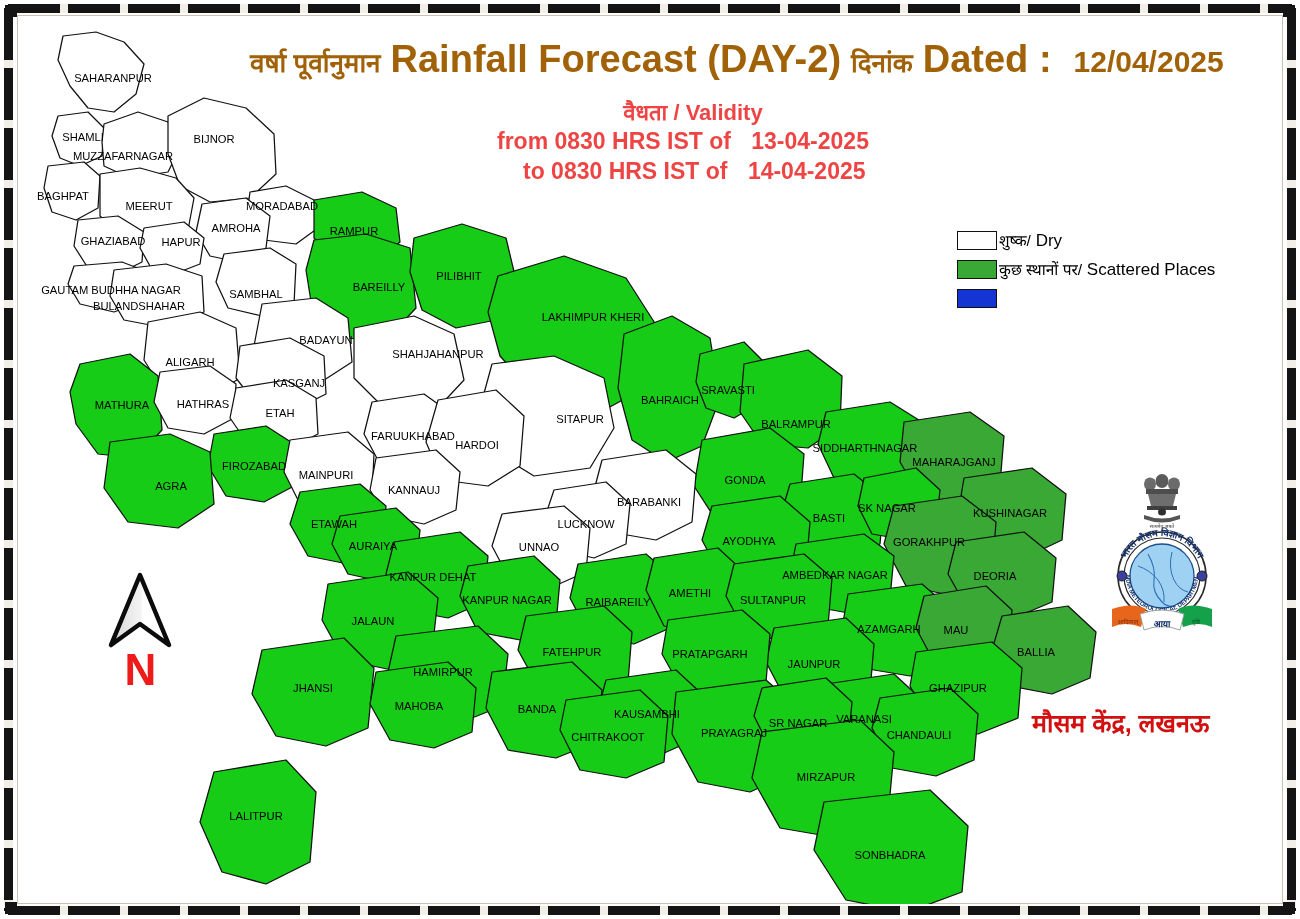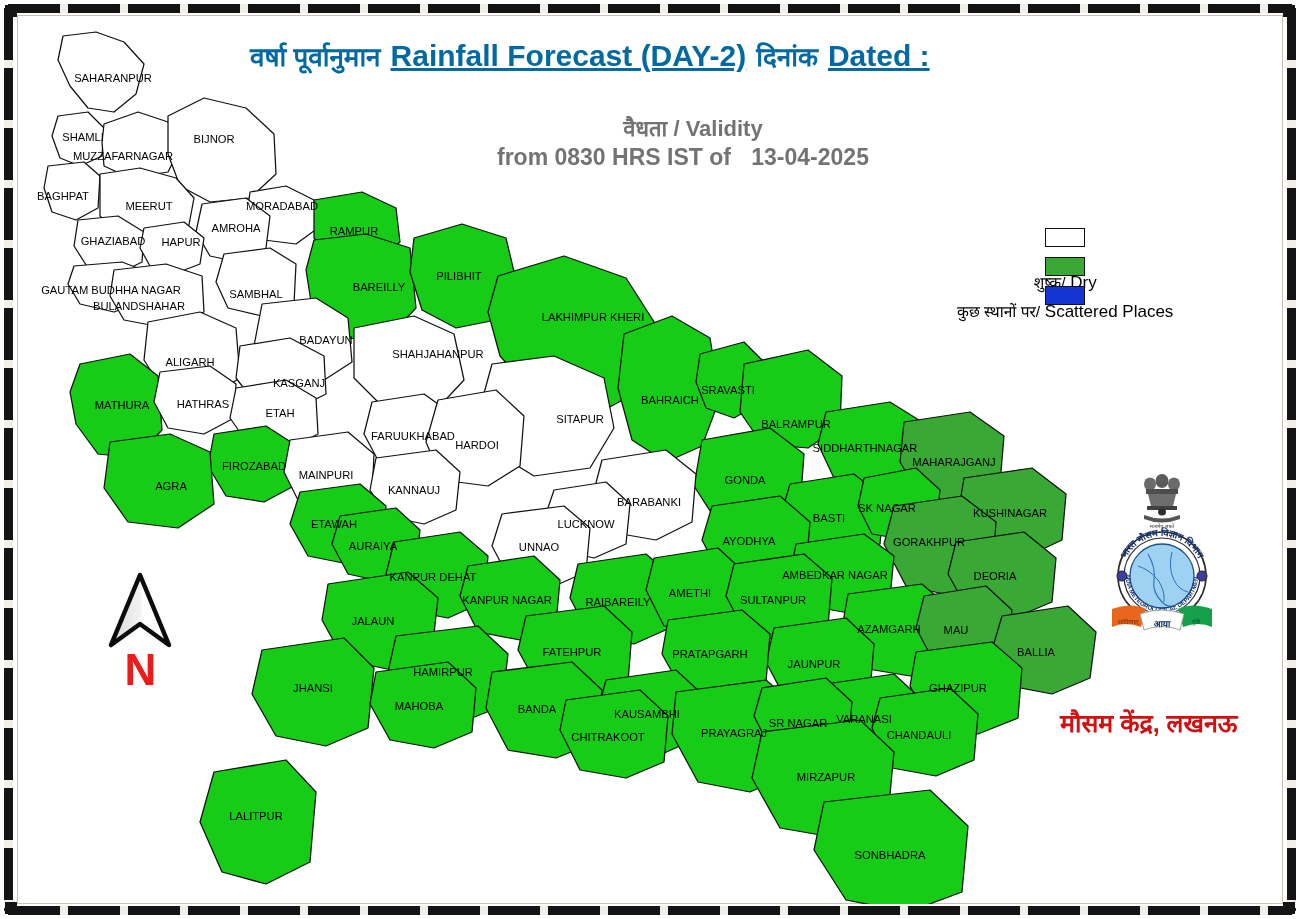--- a/index.html
+++ b/index.html
@@ -42,43 +42,43 @@
   }
   .ch-tl { left: 5px;  top: 5px; }
   .ch-tr { right: 5px; top: 5px; }
   .ch-bl { left: 5px;  bottom: 5px; }
   .ch-br { right: 5px; bottom: 5px; }
 
   
   .title-row {
     position: absolute; left: 250px; top: 38px;
     display: flex; align-items: baseline; gap: 10px;
-    color: #0369a1; white-space: nowrap; z-index: 20;
+    color: #a16207; white-space: nowrap; z-index: 20;
   }
   .t-hi  { font-size: 26px; font-weight: 700; font-family: "Liberation Sans", sans-serif; }
-  .t-en  { font-size: 30px; font-weight: 700; text-decoration: underline; }
+  .t-en  { font-size: 38px; font-weight: 700; }
   .t-date{ font-size: 30px; font-weight: 700; margin-left: 12px; }
 
   .validity {
-    position: absolute; left: 497px; top: 112px;
-    color: #737373; z-index: 20; white-space: nowrap;
+    position: absolute; left: 497px; top: 96px;
+    color: #ef4444; z-index: 20; white-space: nowrap;
   }
   .v-head { font-size: 22px; font-weight: 700; text-align: center; padding-left: 20px;}
   .v-line { font-size: 23px; font-weight: 700; line-height: 1.32; }
   .v-line .vdate { margin-left: 14px; margin-top: 45px; }
   .v-l2 { padding-left: 26px; }
 
   
   .legend {
     position: absolute; left: 957px; top: 228px;
     z-index: 20; white-space: nowrap;
   }
   .legend-row {
-    display: flex; align-items: center; gap: 24px;
-    height: 24px; margin-bottom: 5px; flex-direction: column;
+    display: flex; align-items: center; gap: 2px;
+    height: 24px; margin-bottom: 5px;
   }
   .swatch {
     width: 40px; height: 19px;
     border: 1.6px solid #111; flex: 0 0 auto;
   }
   .legend-label { font-size: 17px; color: #000; }
   .legend-label .hi { font-size: 15.5px; }
 
   
   #map-svg {
@@ -101,21 +101,21 @@
     font-size: 44px; font-weight: 700; color: #ee1b1b;
     line-height: 1; margin-top: -6px; letter-spacing: -1px;
   }
 
   
   .imd-logo {
     position: absolute; left: 1088px; top: 468px;
     width: 148px; height: 180px; z-index: 22;
   }
   .center-label {
-    position: absolute; left: 1060px; top: 705px;
+    position: absolute; left: 1032px; top: 705px;
     font-size: 25px; font-weight: 700; color: #d31010;
     z-index: 22; white-space: nowrap;
   }
 </style>
 </head>
 <body>
 
 <div id="root">
 
   <div class="frame-edge frame-top"></div>
@@ -283,31 +283,36 @@
         <text class="dlabel" x="238" y="801">LALITPUR</text>
         <text class="dlabel" x="872" y="840">SONBHADRA</text>
       </g>
   </svg>
 
   <div class="title-row">
     <span class="t-hi">वर्षा पूर्वानुमान</span>
     <span class="t-en">Rainfall Forecast (DAY-2)</span>
     <span class="t-hi">दिनांक</span>
     <span class="t-en">Dated :</span>
+    <span class="t-date">12/04/2025</span>
   </div>
 
   <div class="validity">
     <div class="v-head">
       <span>वैधता</span>
       <span>/</span>
       <span>Validity</span>
     </div>
     <div class="v-line">
       <span>from 0830 HRS IST of</span>
       <span class="vdate">13-04-2025</span>
+    </div>
+    <div class="v-line v-l2">
+      <span>to 0830 HRS IST of</span>
+      <span class="vdate">14-04-2025</span>
     </div>
   </div>
 
   <div class="legend" id="legend">
       <div class="legend-row">
         <div class="swatch" style="background: rgb(255, 255, 255);"></div>
         <div class="legend-label"><span class="hi">शुष्क/</span><span> Dry</span></div>
       </div>
       <div class="legend-row">
         <div class="swatch" style="background: rgb(58, 168, 53);"></div>

